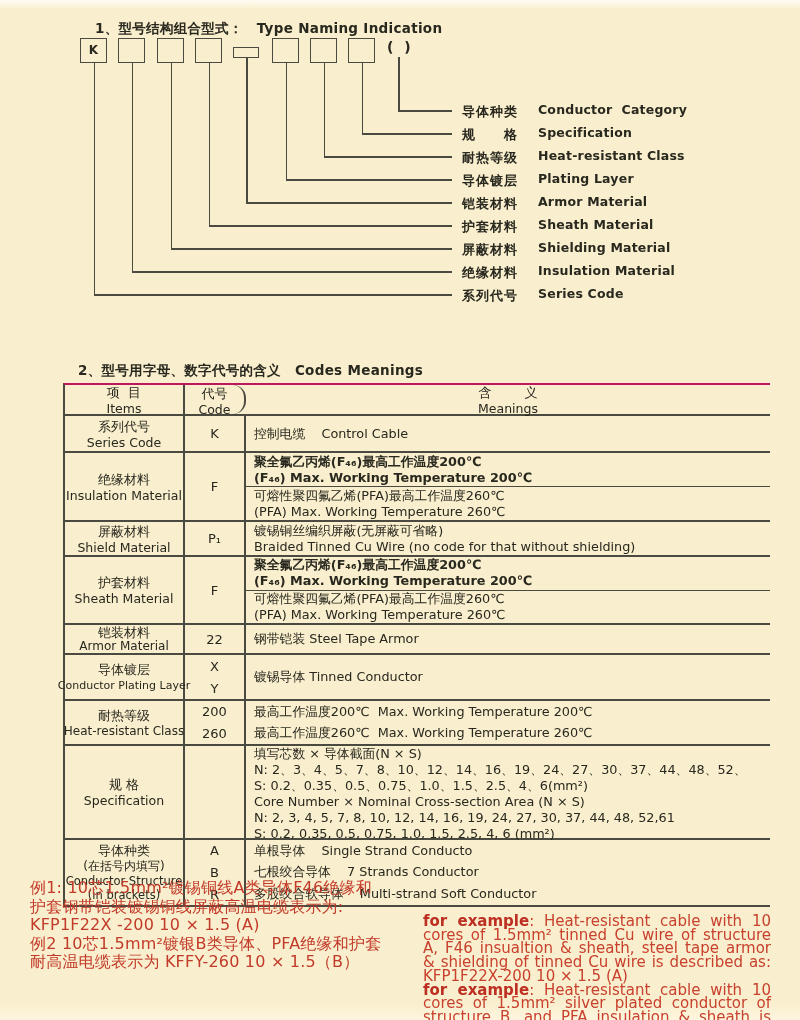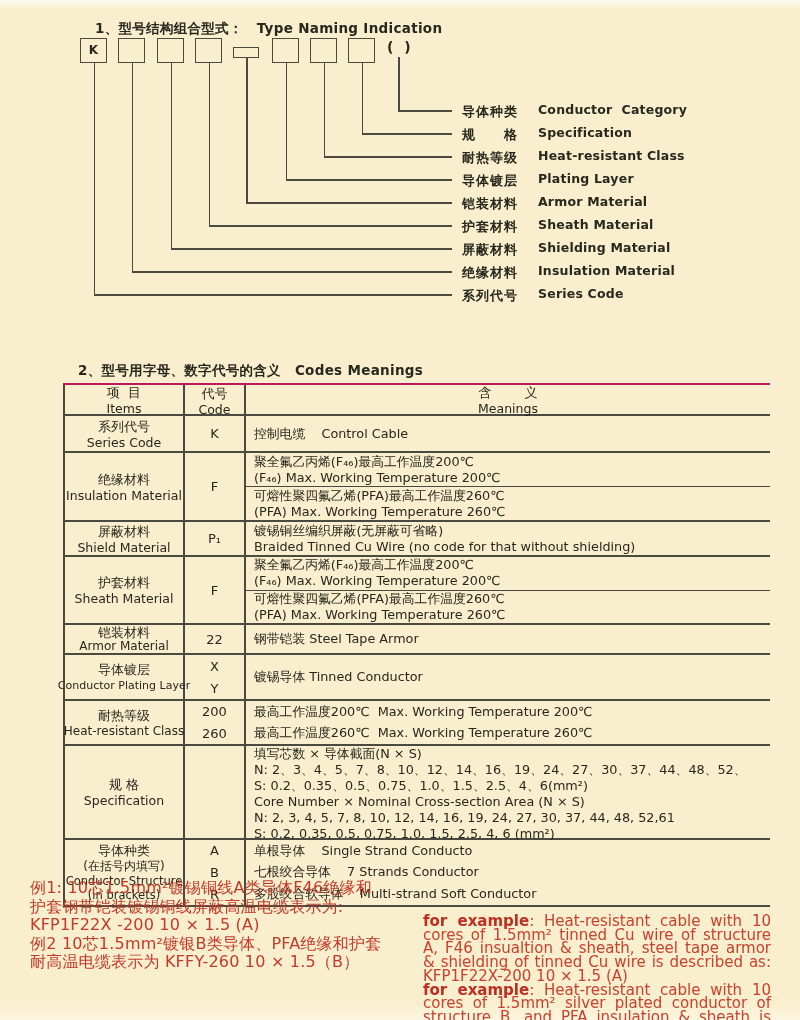--- a/index.html
+++ b/index.html
@@ -30,21 +30,21 @@
   .c1 { width:120px; border-right:2px solid #4a4a40; display:flex; flex-direction:column;
         justify-content:center; align-items:center; text-align:center; }
   .c2 { width:61px; border-right:2px solid #4a4a40; display:flex; flex-direction:column;
         justify-content:space-around; align-items:center; text-align:center; }
   .c3 { flex:1; display:flex; flex-direction:column; justify-content:space-around; }
   .cn13 { font-size:13px; line-height:17px; white-space:pre; }
   .en12 { font-size:11.5px; line-height:15px; white-space:pre; }
   .code { font-size:13px; }
   .m-line { font-size:12.8px; line-height:16px; padding-left:8px; white-space:pre; }
   .subcell { flex:1; display:flex; flex-direction:column; justify-content:center; }
-  .subcell.first { border-bottom:1px solid #4a4a40; }
+  .subcell.first { border-bottom:1px solid #4a4a40;font-weight:bold; }
   
   #examples-cn { position:absolute; left:30px; top:879px; width:358px;
      color:#c23a2a; font-size:16px; line-height:18.5px; letter-spacing:0.2px; }
   #examples-en { position:absolute; left:423px; top:915px; width:348px;
      color:#c8412e; font-size:15px; line-height:13.7px; text-align:justify; }
   #examples-en b { color:#bd2f22; }
   .exlabel { white-space:pre; }
 </style>
 </head>
 <body>
@@ -96,21 +96,21 @@
   <span>2、</span><span>型号用字母、数字代号的含义</span><span class="en">Codes Meanings</span>
 </div>
 
 <div id="codes-table">
 
   <div class="trow" style="height:31px;">
     <div class="c1">
       <div class="cn13" style="font-weight:normal;">项  目</div>
       <div class="en12" style="font-size:12.5px;">Items</div>
     </div>
-    <div class="c2" style="justify-content:space-between;">
+    <div class="c2" style="justify-content:space-between;border-radius:13px;">
       <div class="cn13">代号</div>
       <div class="en12" style="font-size:12.5px;">Code</div>
     </div>
     <div class="c3" style="align-items:center; justify-content:center;">
       <div class="cn13">含        义</div>
       <div class="en12" style="font-size:12.5px;">Meanings</div>
     </div>
   </div>
 
   <div class="trow" style="height:37px;">

